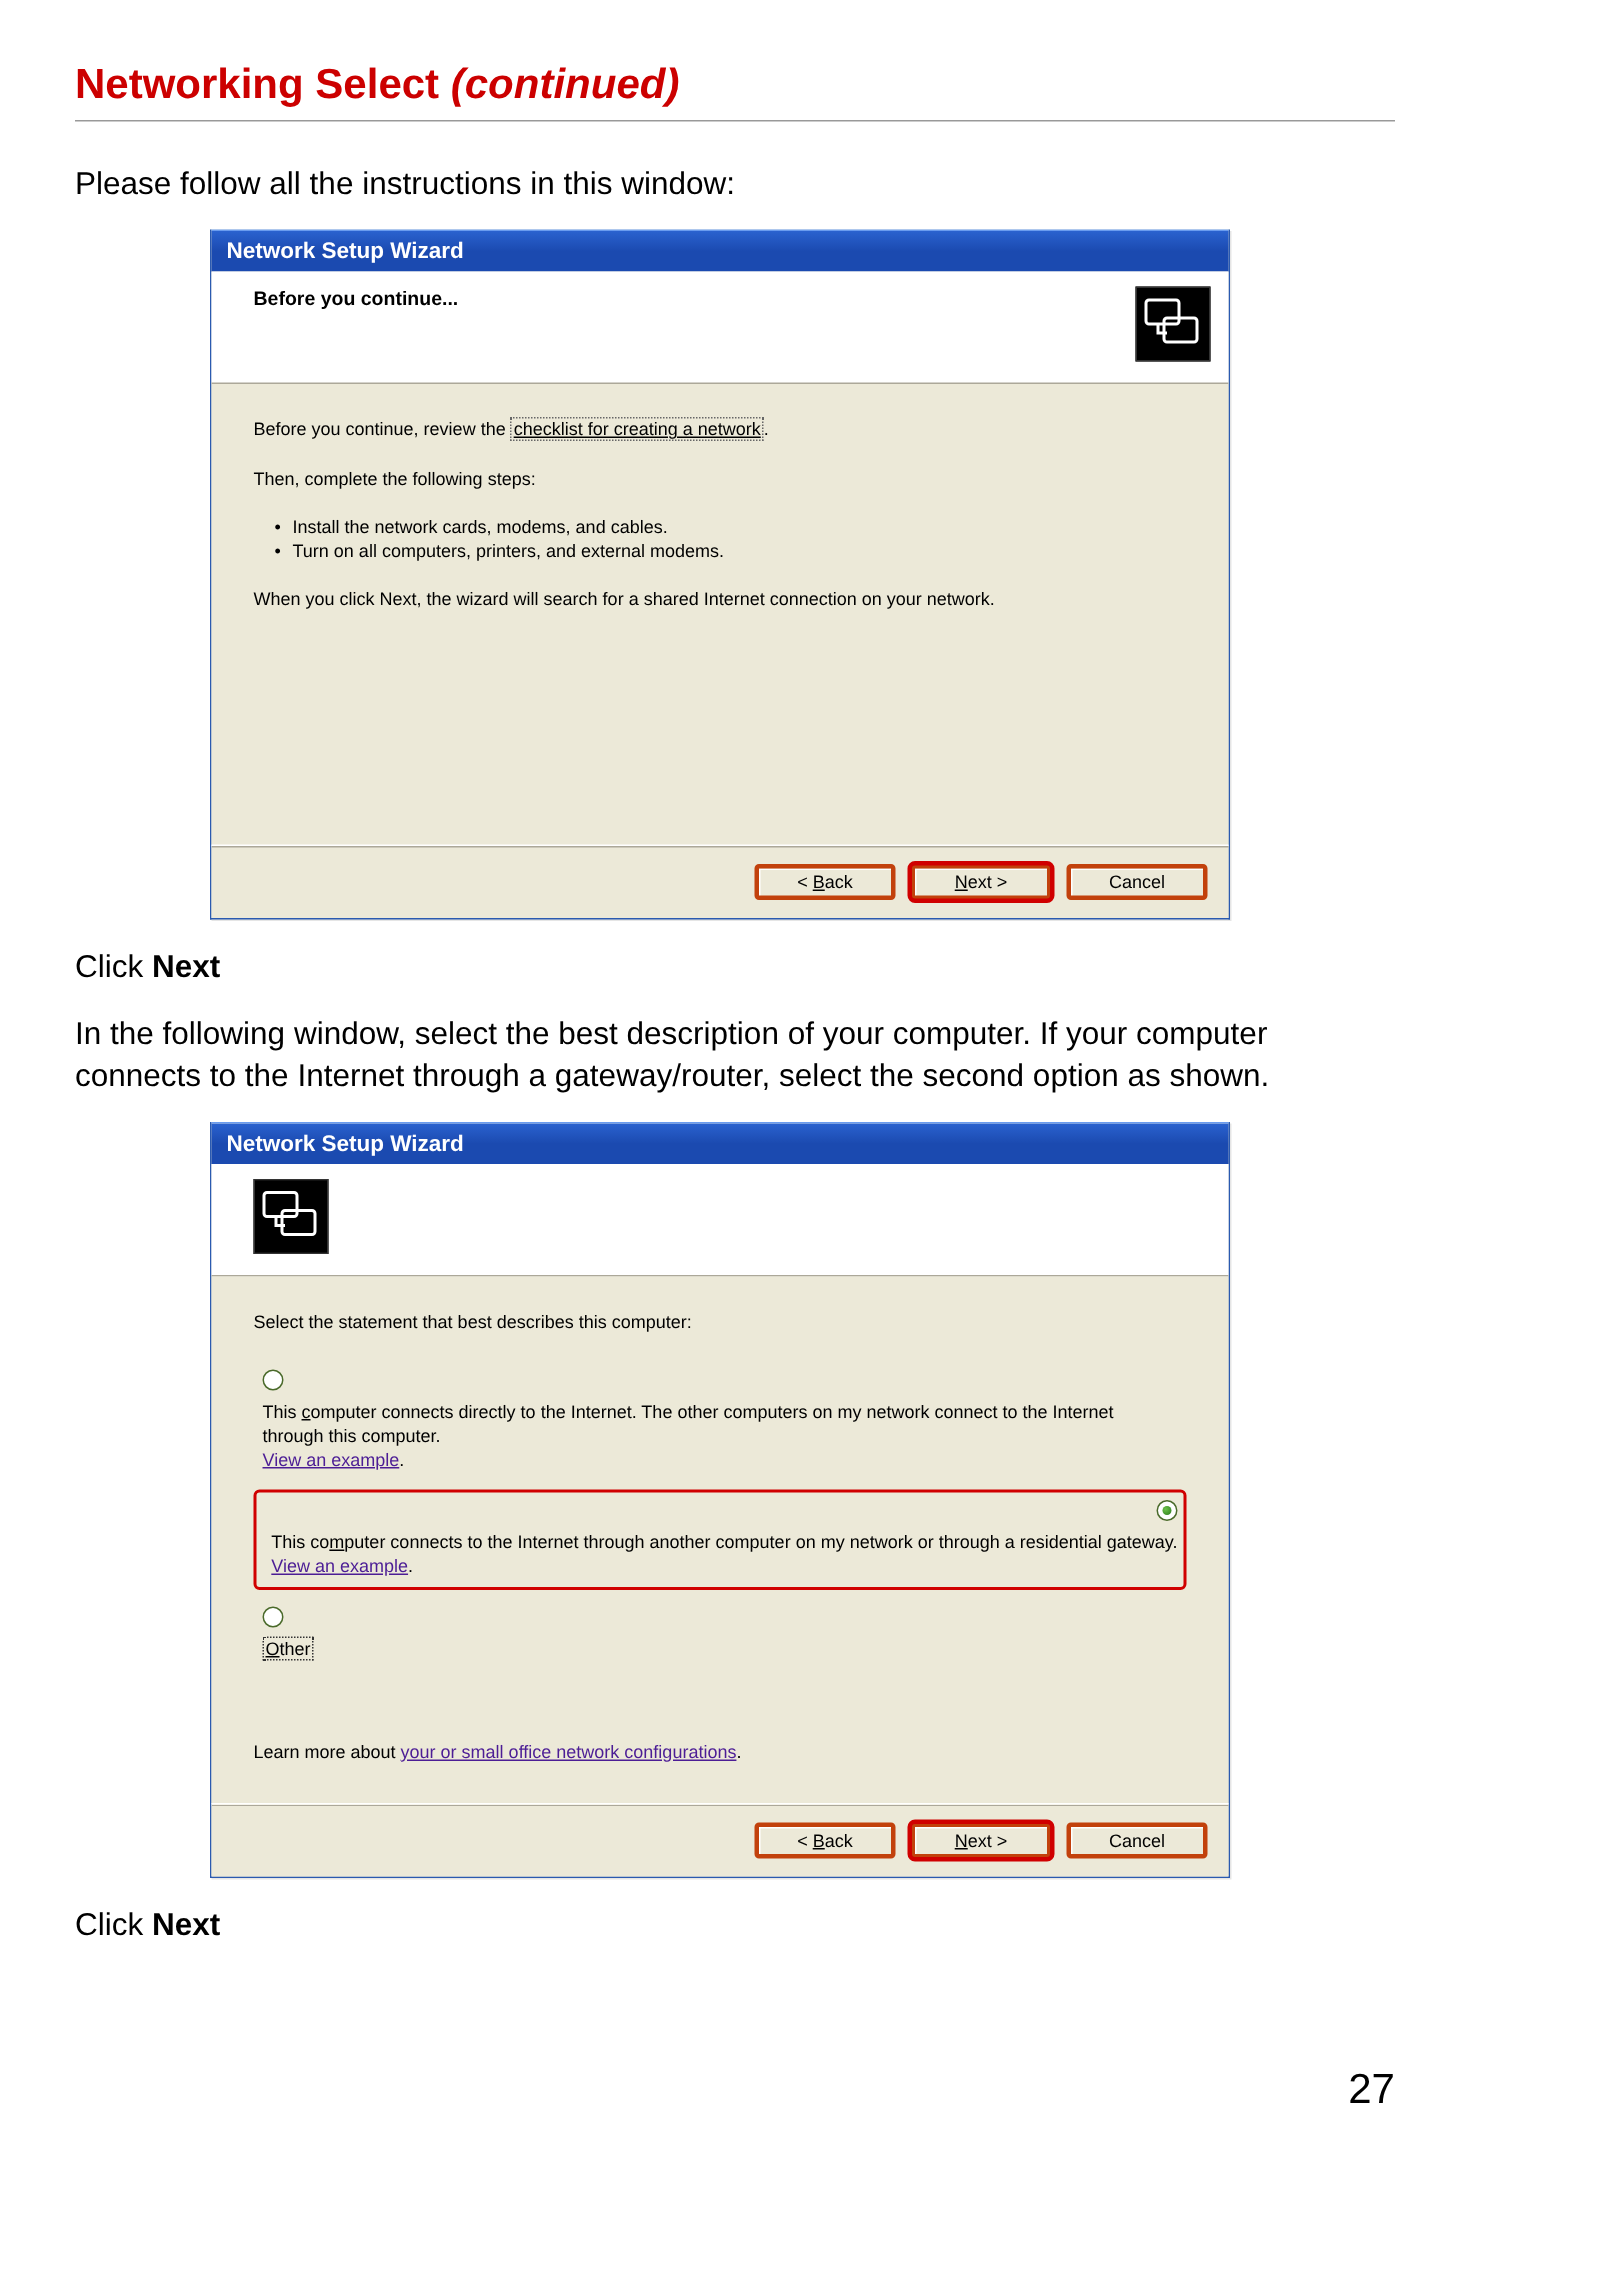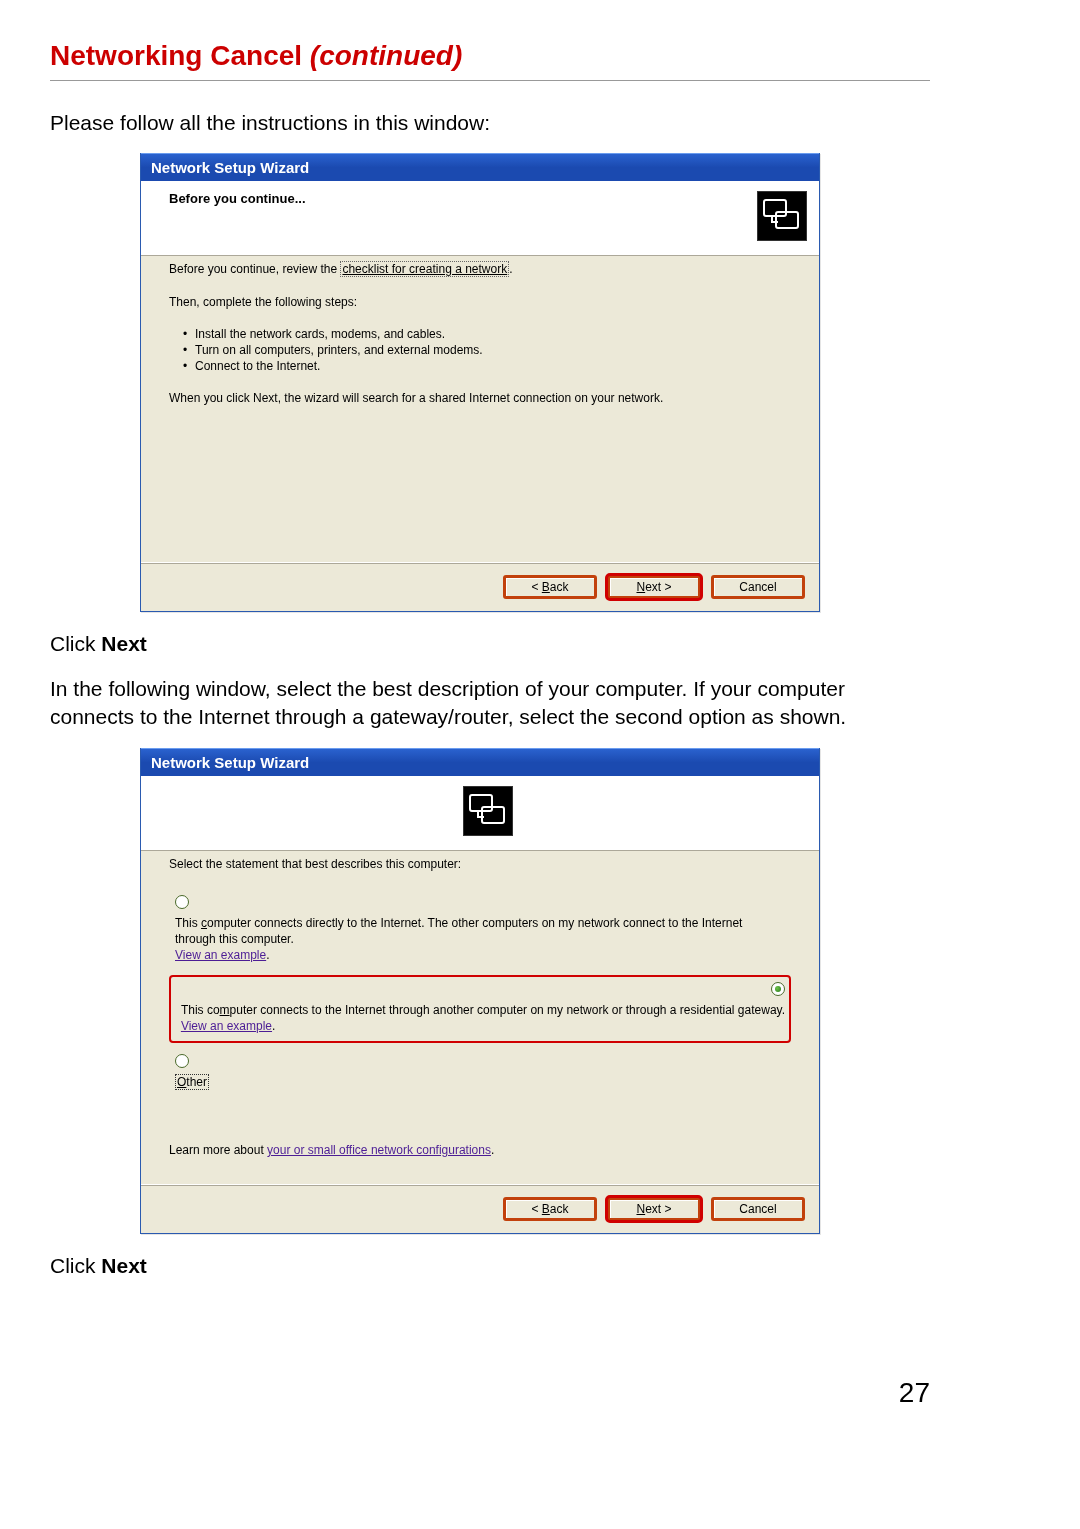--- a/index.html
+++ b/index.html
@@ -58,21 +58,20 @@
     padding: 5px 10px;
     border-top: 1px solid #6a9cef;
   }
   .header-band {
     background: #fff;
     border-bottom: 1px solid #aca899;
     display: flex;
     align-items: flex-start;
     padding: 10px 12px 8px 28px;
     min-height: 56px;
-    justify-content: center;
   }
   .header-title {
     font-family: Tahoma, sans-serif;
     font-size: 13px;
     font-weight: bold;
     flex: 1;
   }
   .header-icon {
     width: 48px;
     height: 48px;
@@ -81,21 +80,21 @@
     position: relative;
     flex-shrink: 0;
   }
   .header-icon svg { display:block; }
 
   .content {
     background: #ece9d8;
     font-family: Tahoma, sans-serif;
     font-size: 12px;
     color: #000;
-    padding: 5px 28px 10px 28px;
+    padding: 22px 28px 10px 28px;
     line-height: 1.35;
   }
   .content .para { margin: 0 0 16px 0; }
   .content ul {
     margin: 0 0 16px 14px;
     padding: 0;
   }
   .content ul li {
     list-style: none;
     position: relative;
@@ -179,21 +178,21 @@
   }
   .win-btn .u { text-decoration: underline; }
 
   .spacer-tall { height: 130px; }
   .spacer-med { height: 40px; }
 </style>
 </head>
 <body>
 
 <div class="page-title">
-  <span>Networking Cancel </span><span class="cont">(continued)</span>
+  <span>Networking Select </span><span class="cont">(continued)</span>
 </div>
 <div class="title-underline"></div>
 
 <p class="body-text">Please follow all the instructions in this window:</p>
 
 <div class="dialog">
   <div class="titlebar">Network Setup Wizard</div>
   <div class="header-band">
     <div class="header-title">Before you continue...</div>
     <div class="header-icon">
@@ -206,21 +205,20 @@
     </div>
   </div>
   <div class="content">
     <p class="para">
       <span>Before you continue, review the </span><span class="linklike">checklist for creating a network</span><span>.</span>
     </p>
     <p class="para">Then, complete the following steps:</p>
     <ul>
       <li>Install the network cards, modems, and cables.</li>
       <li>Turn on all computers, printers, and external modems.</li>
-      <li>Connect to the Internet.</li>
     </ul>
     <p class="para">When you click Next, the wizard will search for a shared Internet connection on your network.</p>
     <div class="spacer-tall"></div>
   </div>
   <div class="button-row">
     <div class="win-btn">
       <span>&lt; </span><span class="u">B</span><span>ack</span>
     </div>
     <div class="win-btn highlight">
       <span class="u">N</span><span>ext &gt;</span>

